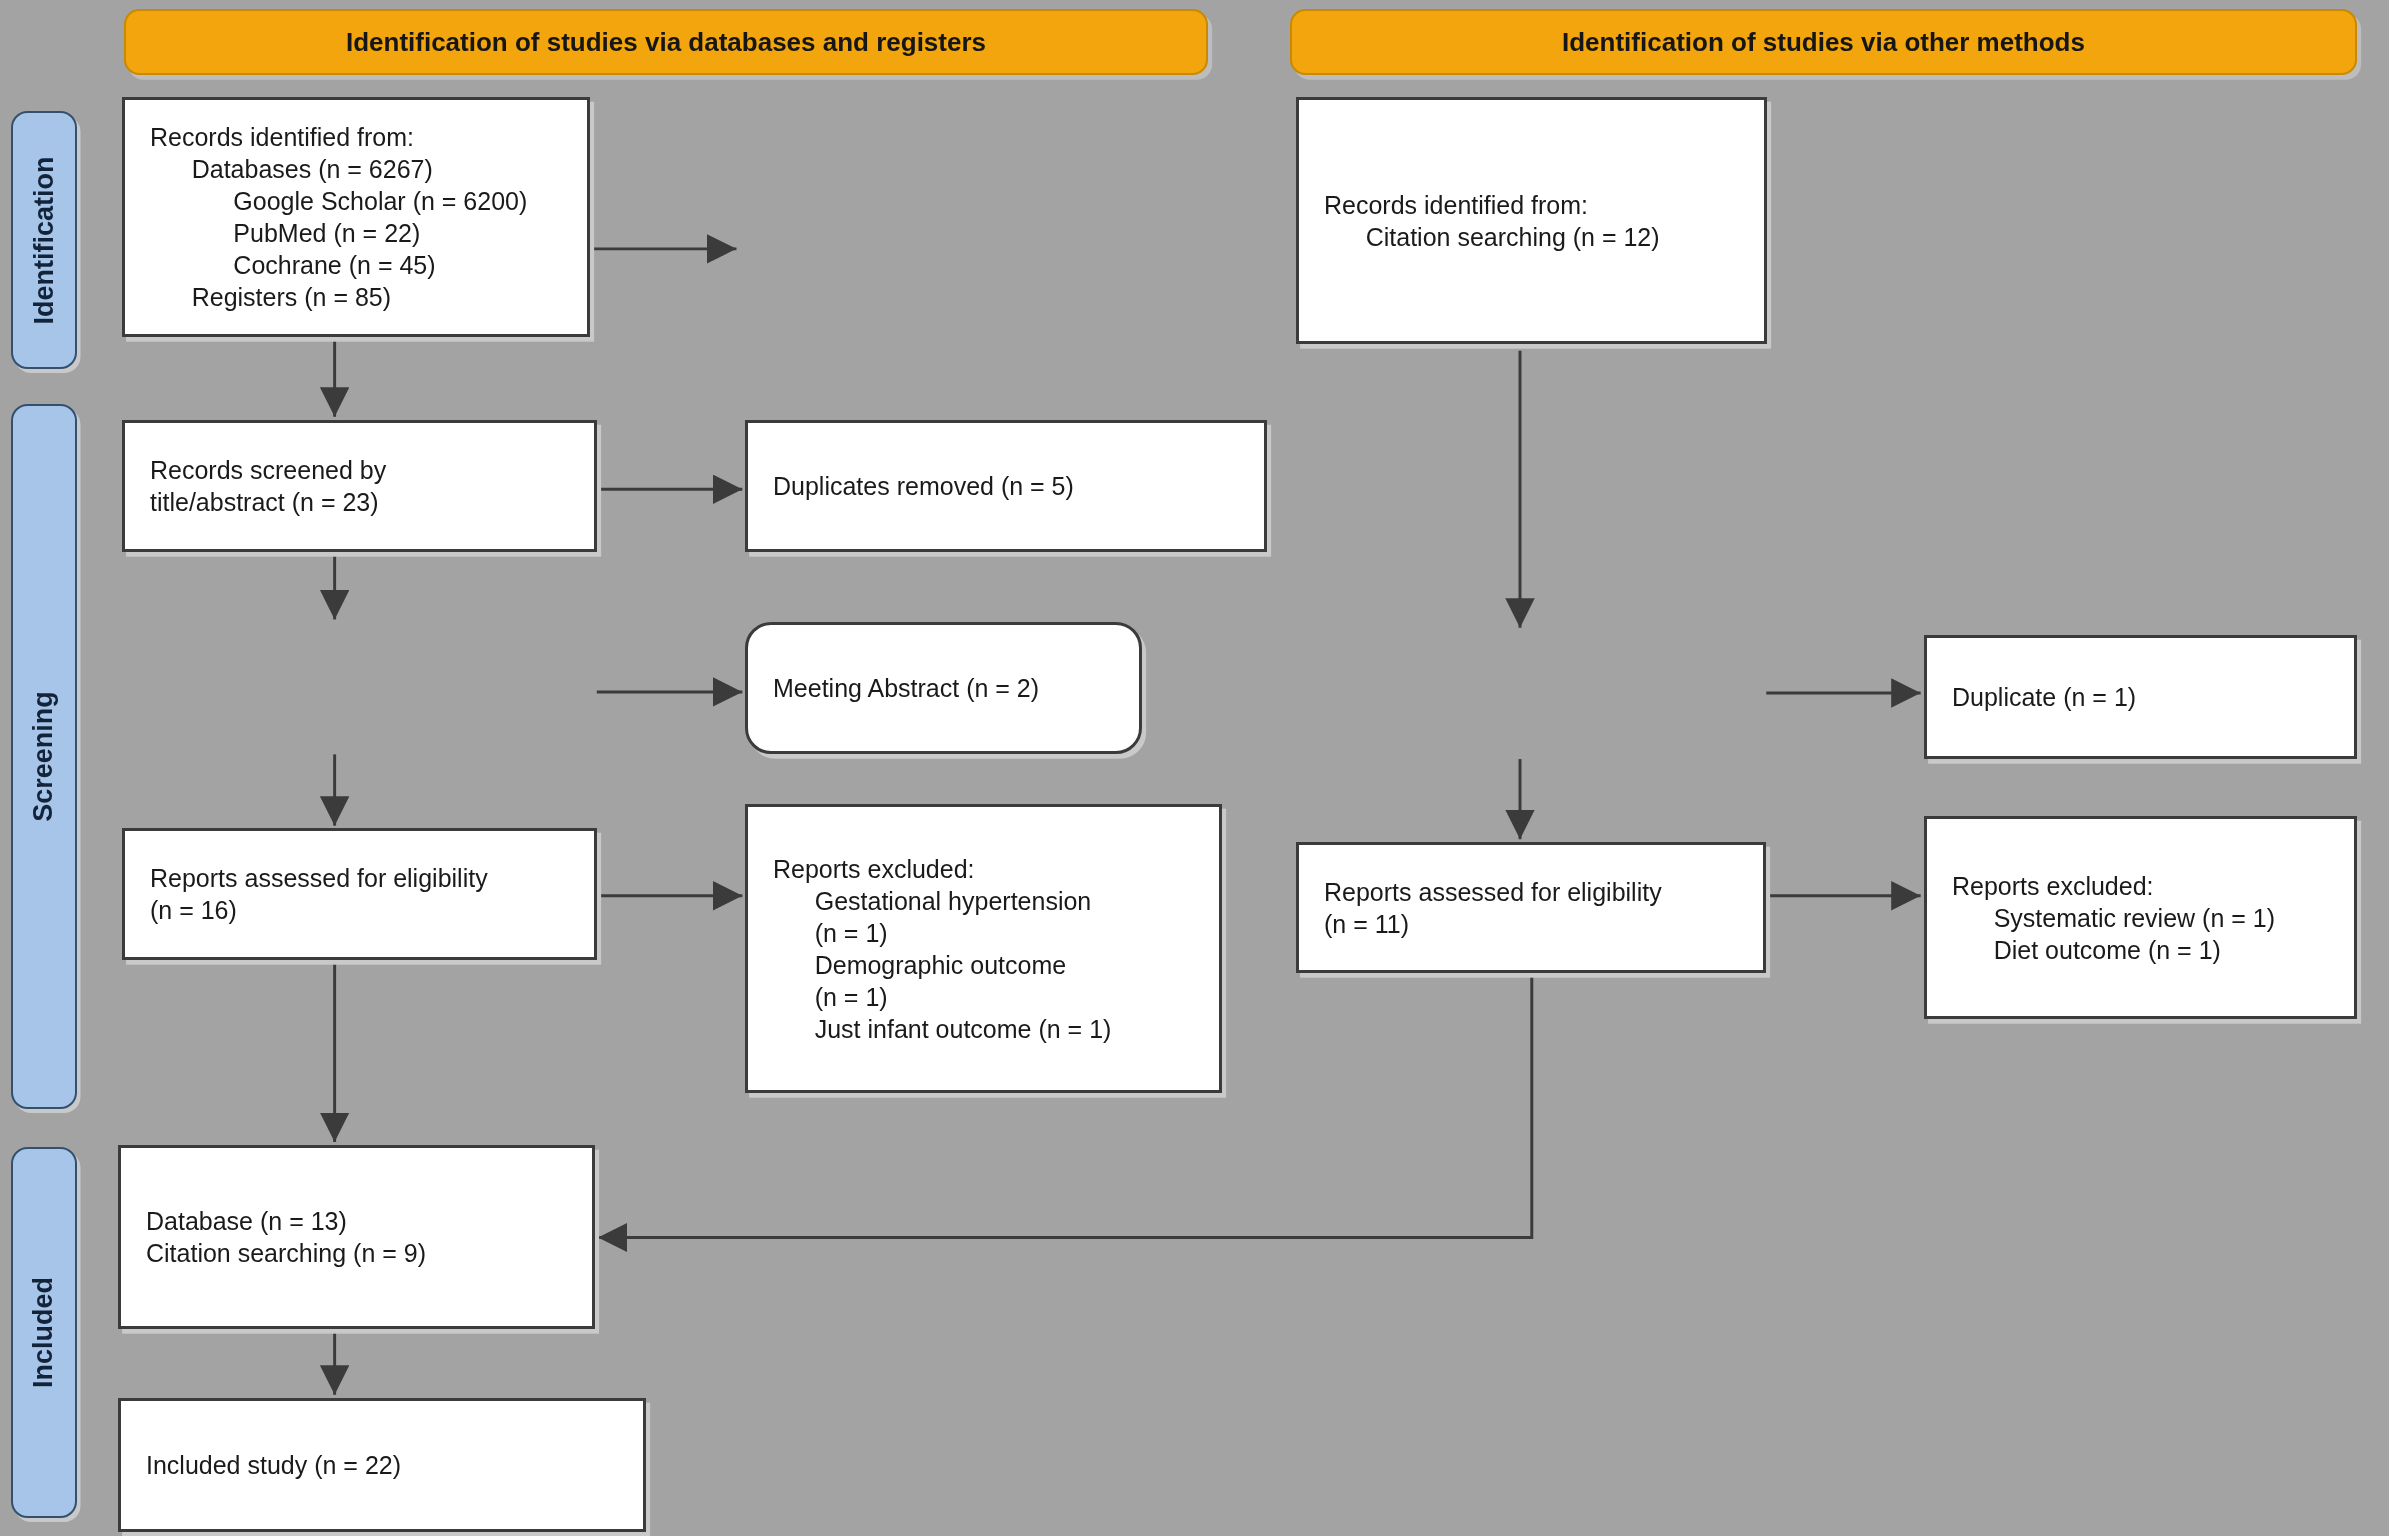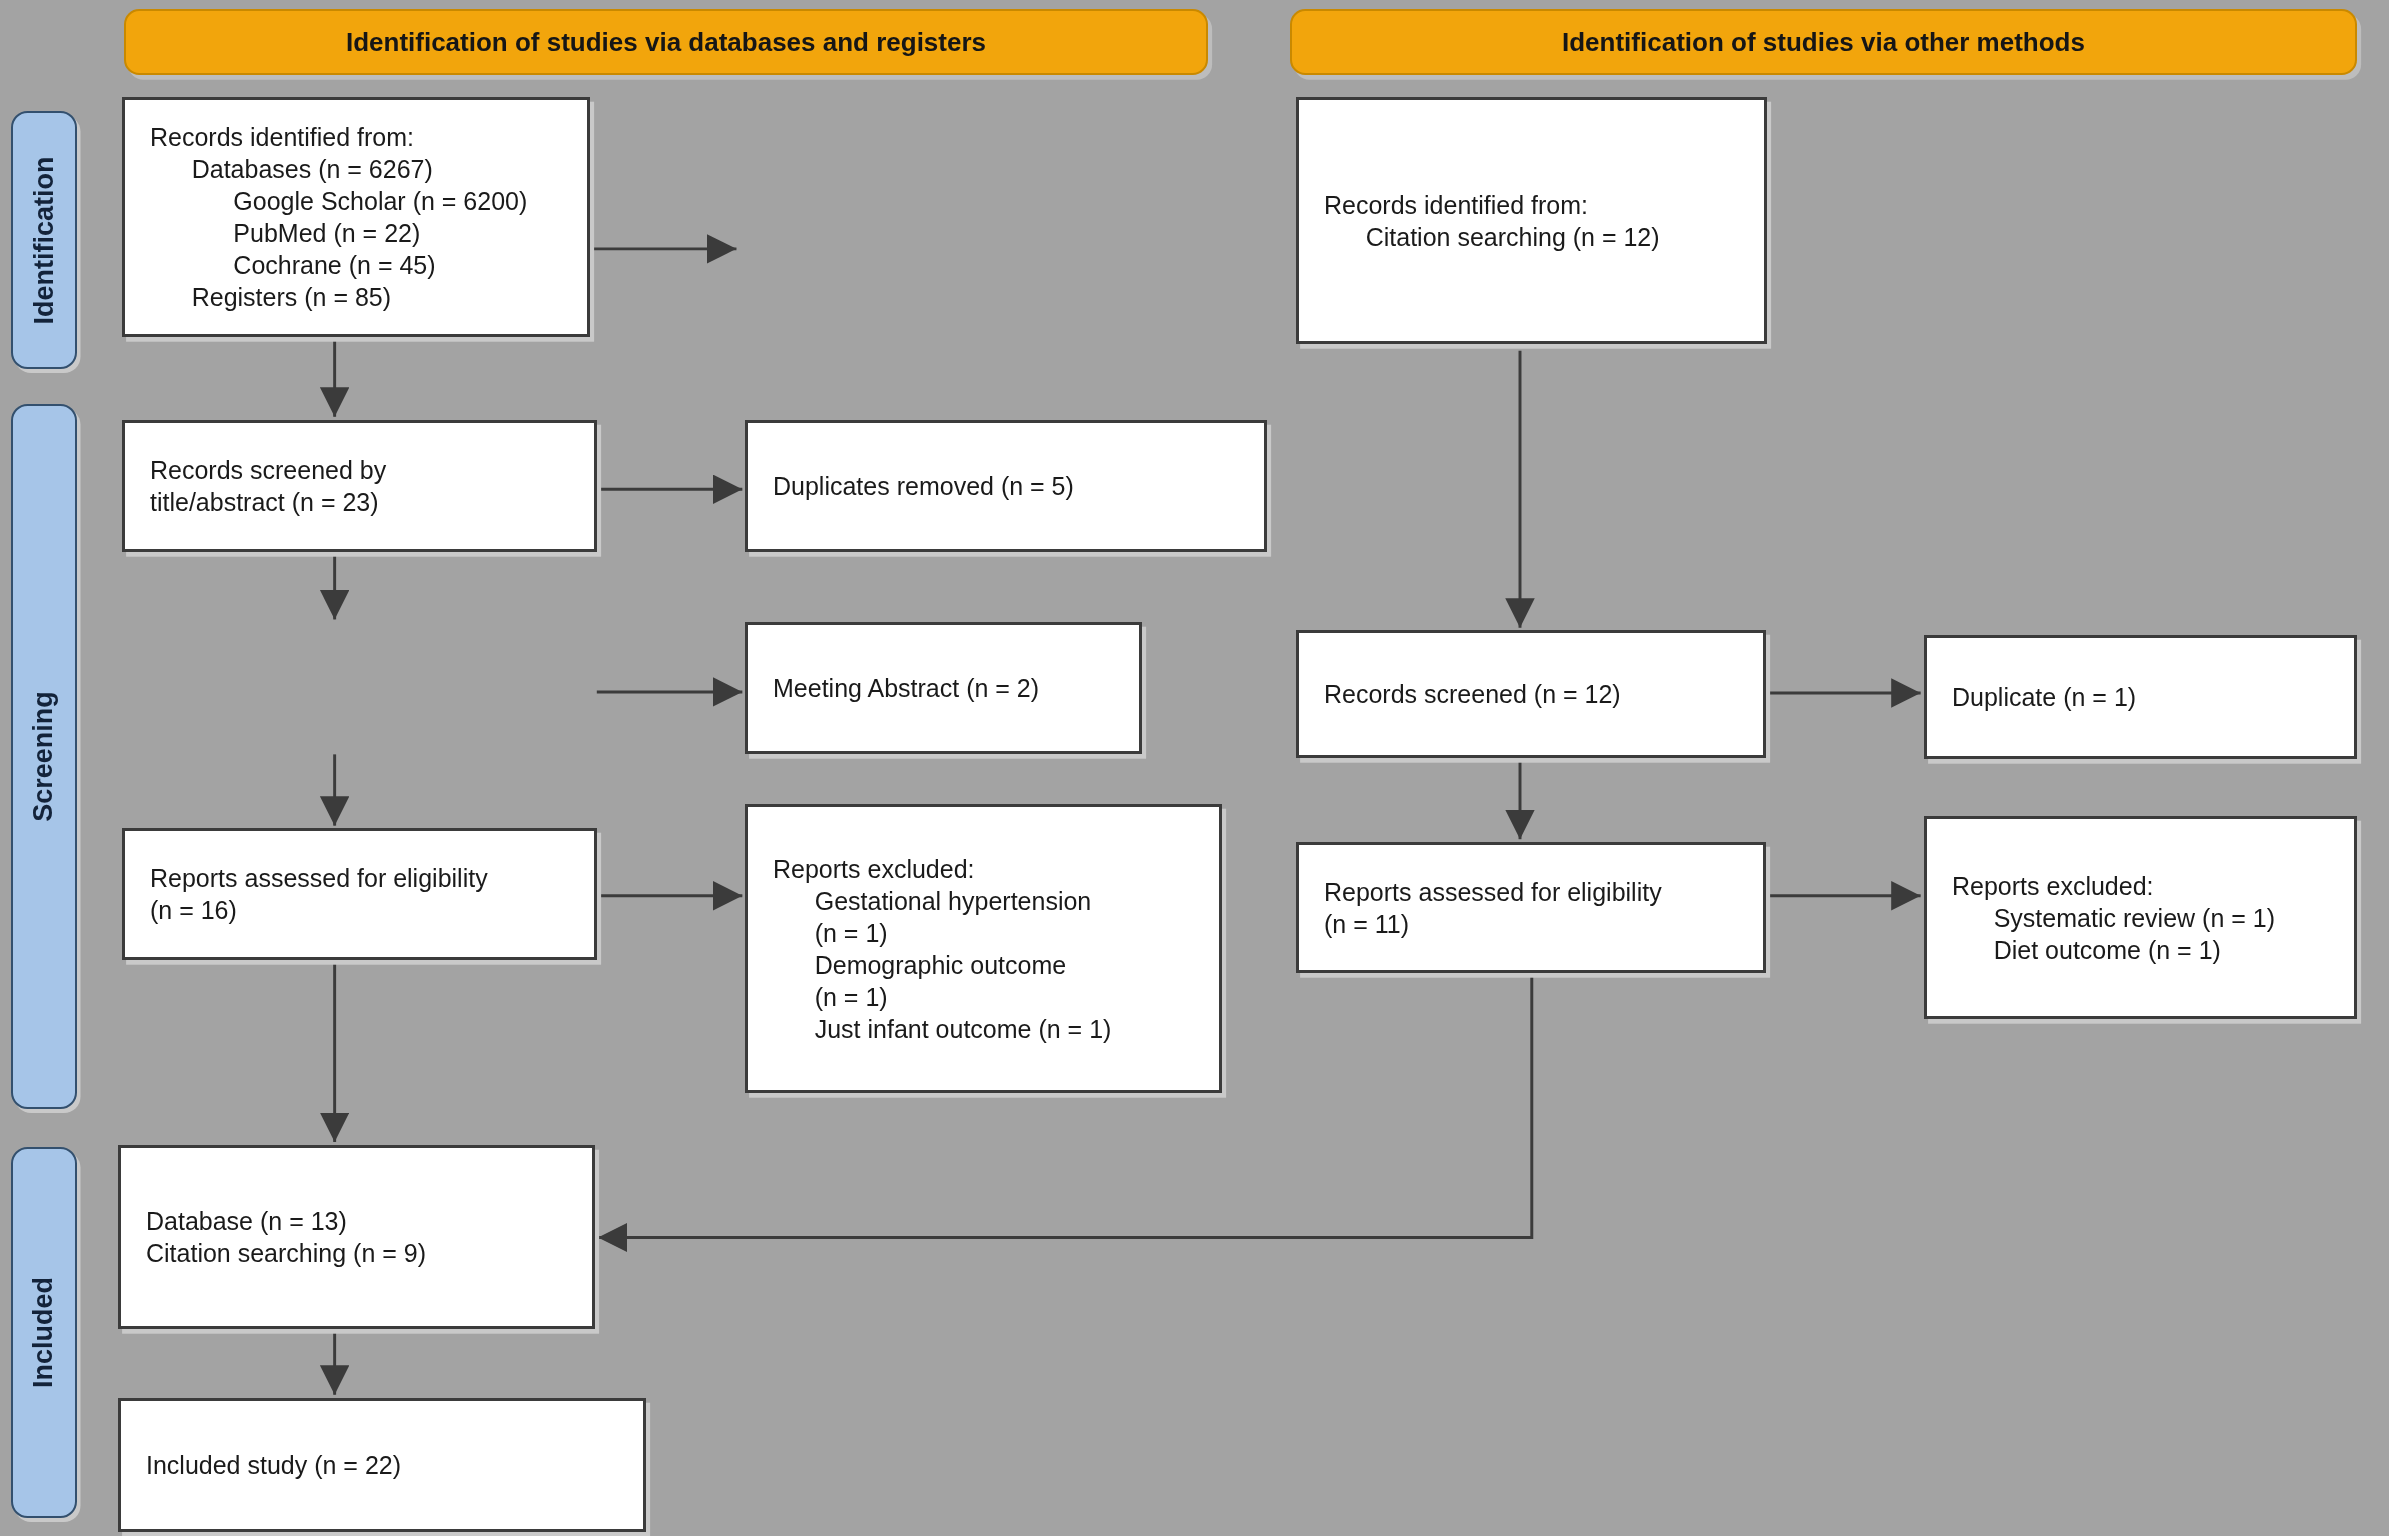--- a/index.html
+++ b/index.html
@@ -140,38 +140,35 @@
       <div class="line">Database (n = 13)</div>
       <div class="line">Citation searching (n = 9)</div>
     </div>
   <div class="box" style="left:118px; top:1398px; width:528px; height:134px;">
       <div class="line">Included study (n = 22)</div>
     </div>
 
   <div class="box" style="left:745px; top:420px; width:522px; height:132px;">
       <div class="line">Duplicates removed (n = 5)</div>
     </div>
-  <div class="box" style="left:745px; top:622px; width:397px; height:132px;">
+  <div class="box" style="left:745px; top:622px; width:397px; height:132px;border-radius:26px;">
       <div class="line">Meeting Abstract (n = 2)</div>
     </div>
   <div class="box" style="left:745px; top:804px; width:477px; height:289px;">
       <div class="line">Reports excluded:</div>
       <div class="line">      Gestational hypertension</div>
       <div class="line">      (n = 1)</div>
       <div class="line">      Demographic outcome</div>
       <div class="line">      (n = 1)</div>
       <div class="line">      Just infant outcome (n = 1)</div>
     </div>
 
   <div class="box" style="left:1296px; top:97px; width:471px; height:247px;">
       <div class="line">Records identified from:</div>
       <div class="line">      Citation searching (n = 12)</div>
-    </div>
-  <div class="box" style="left:1296px; top:630px; width:470px; height:128px;">
-      <div class="line">Records screened (n = 12)</div>
     </div>
   <div class="box" style="left:1924px; top:635px; width:433px; height:124px;">
       <div class="line">Duplicate (n = 1)</div>
     </div>
   <div class="box" style="left:1296px; top:842px; width:470px; height:131px;">
       <div class="line">Reports assessed for eligibility</div>
       <div class="line">(n = 11)</div>
     </div>
   <div class="box" style="left:1924px; top:816px; width:433px; height:203px;">
       <div class="line">Reports excluded:</div>

